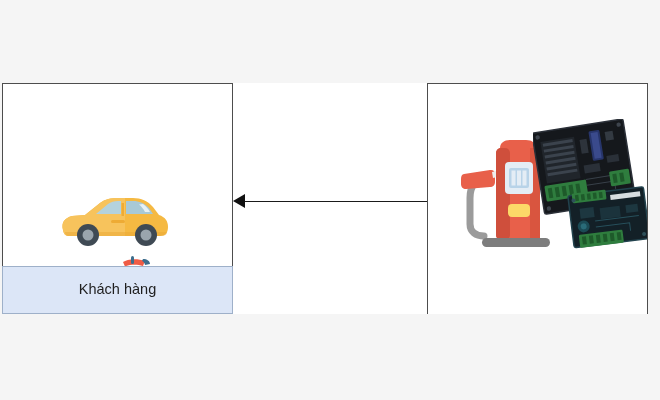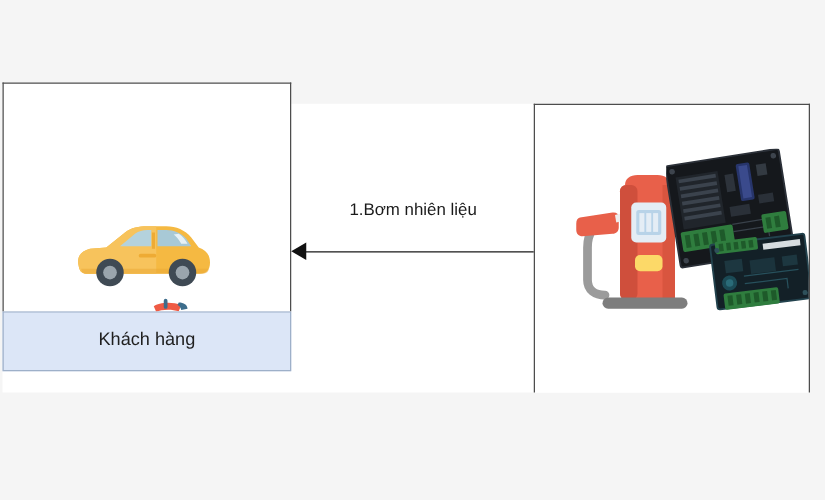--- a/index.html
+++ b/index.html
@@ -56,21 +56,21 @@
     justify-content: center;
     text-align: center;
     font-size: 14.5px;
     line-height: 1.32;
     color: #1f1f1f;
     padding: 0 6px;
   }
 
   #actor-customer {
     left: 2px;
-    top: 66px;
+    top: 83px;
     width: 231px;
     height: 231px;
   }
   #actor-customer .actor-label {
     background: #dce6f7;
     border: 1.4px solid #9eb0c9;
   }
 
   #actor-pump {
     left: 427px;
@@ -195,21 +195,20 @@
         <circle cx="82" cy="55" r="11" fill="#2e3d4d"></circle>
         <circle cx="82" cy="55" r="5" fill="#ffffff"></circle>
         <circle cx="82" cy="55" r="3" fill="#93a2ad"></circle>
       </svg>
 
     </div>
     <div class="actor-label">Khách hàng</div>
   </div>
 
   <div class="message">
-    <div class="message-label">1.Bơm nhiên liệu</div>
     <div class="message-line"></div>
     <div class="message-head"></div>
   </div>
 
   <div class="actor" id="actor-pump">
     <div class="actor-body">
 
       <svg class="art" id="pump-art" viewBox="0 0 98 125">
 
         <path d="M30 46 C20 46 14 54 14 66 L14 92 C14 100 20 104 28 104" fill="none" stroke="#9b9b9b" stroke-width="7" stroke-linecap="round"></path>

